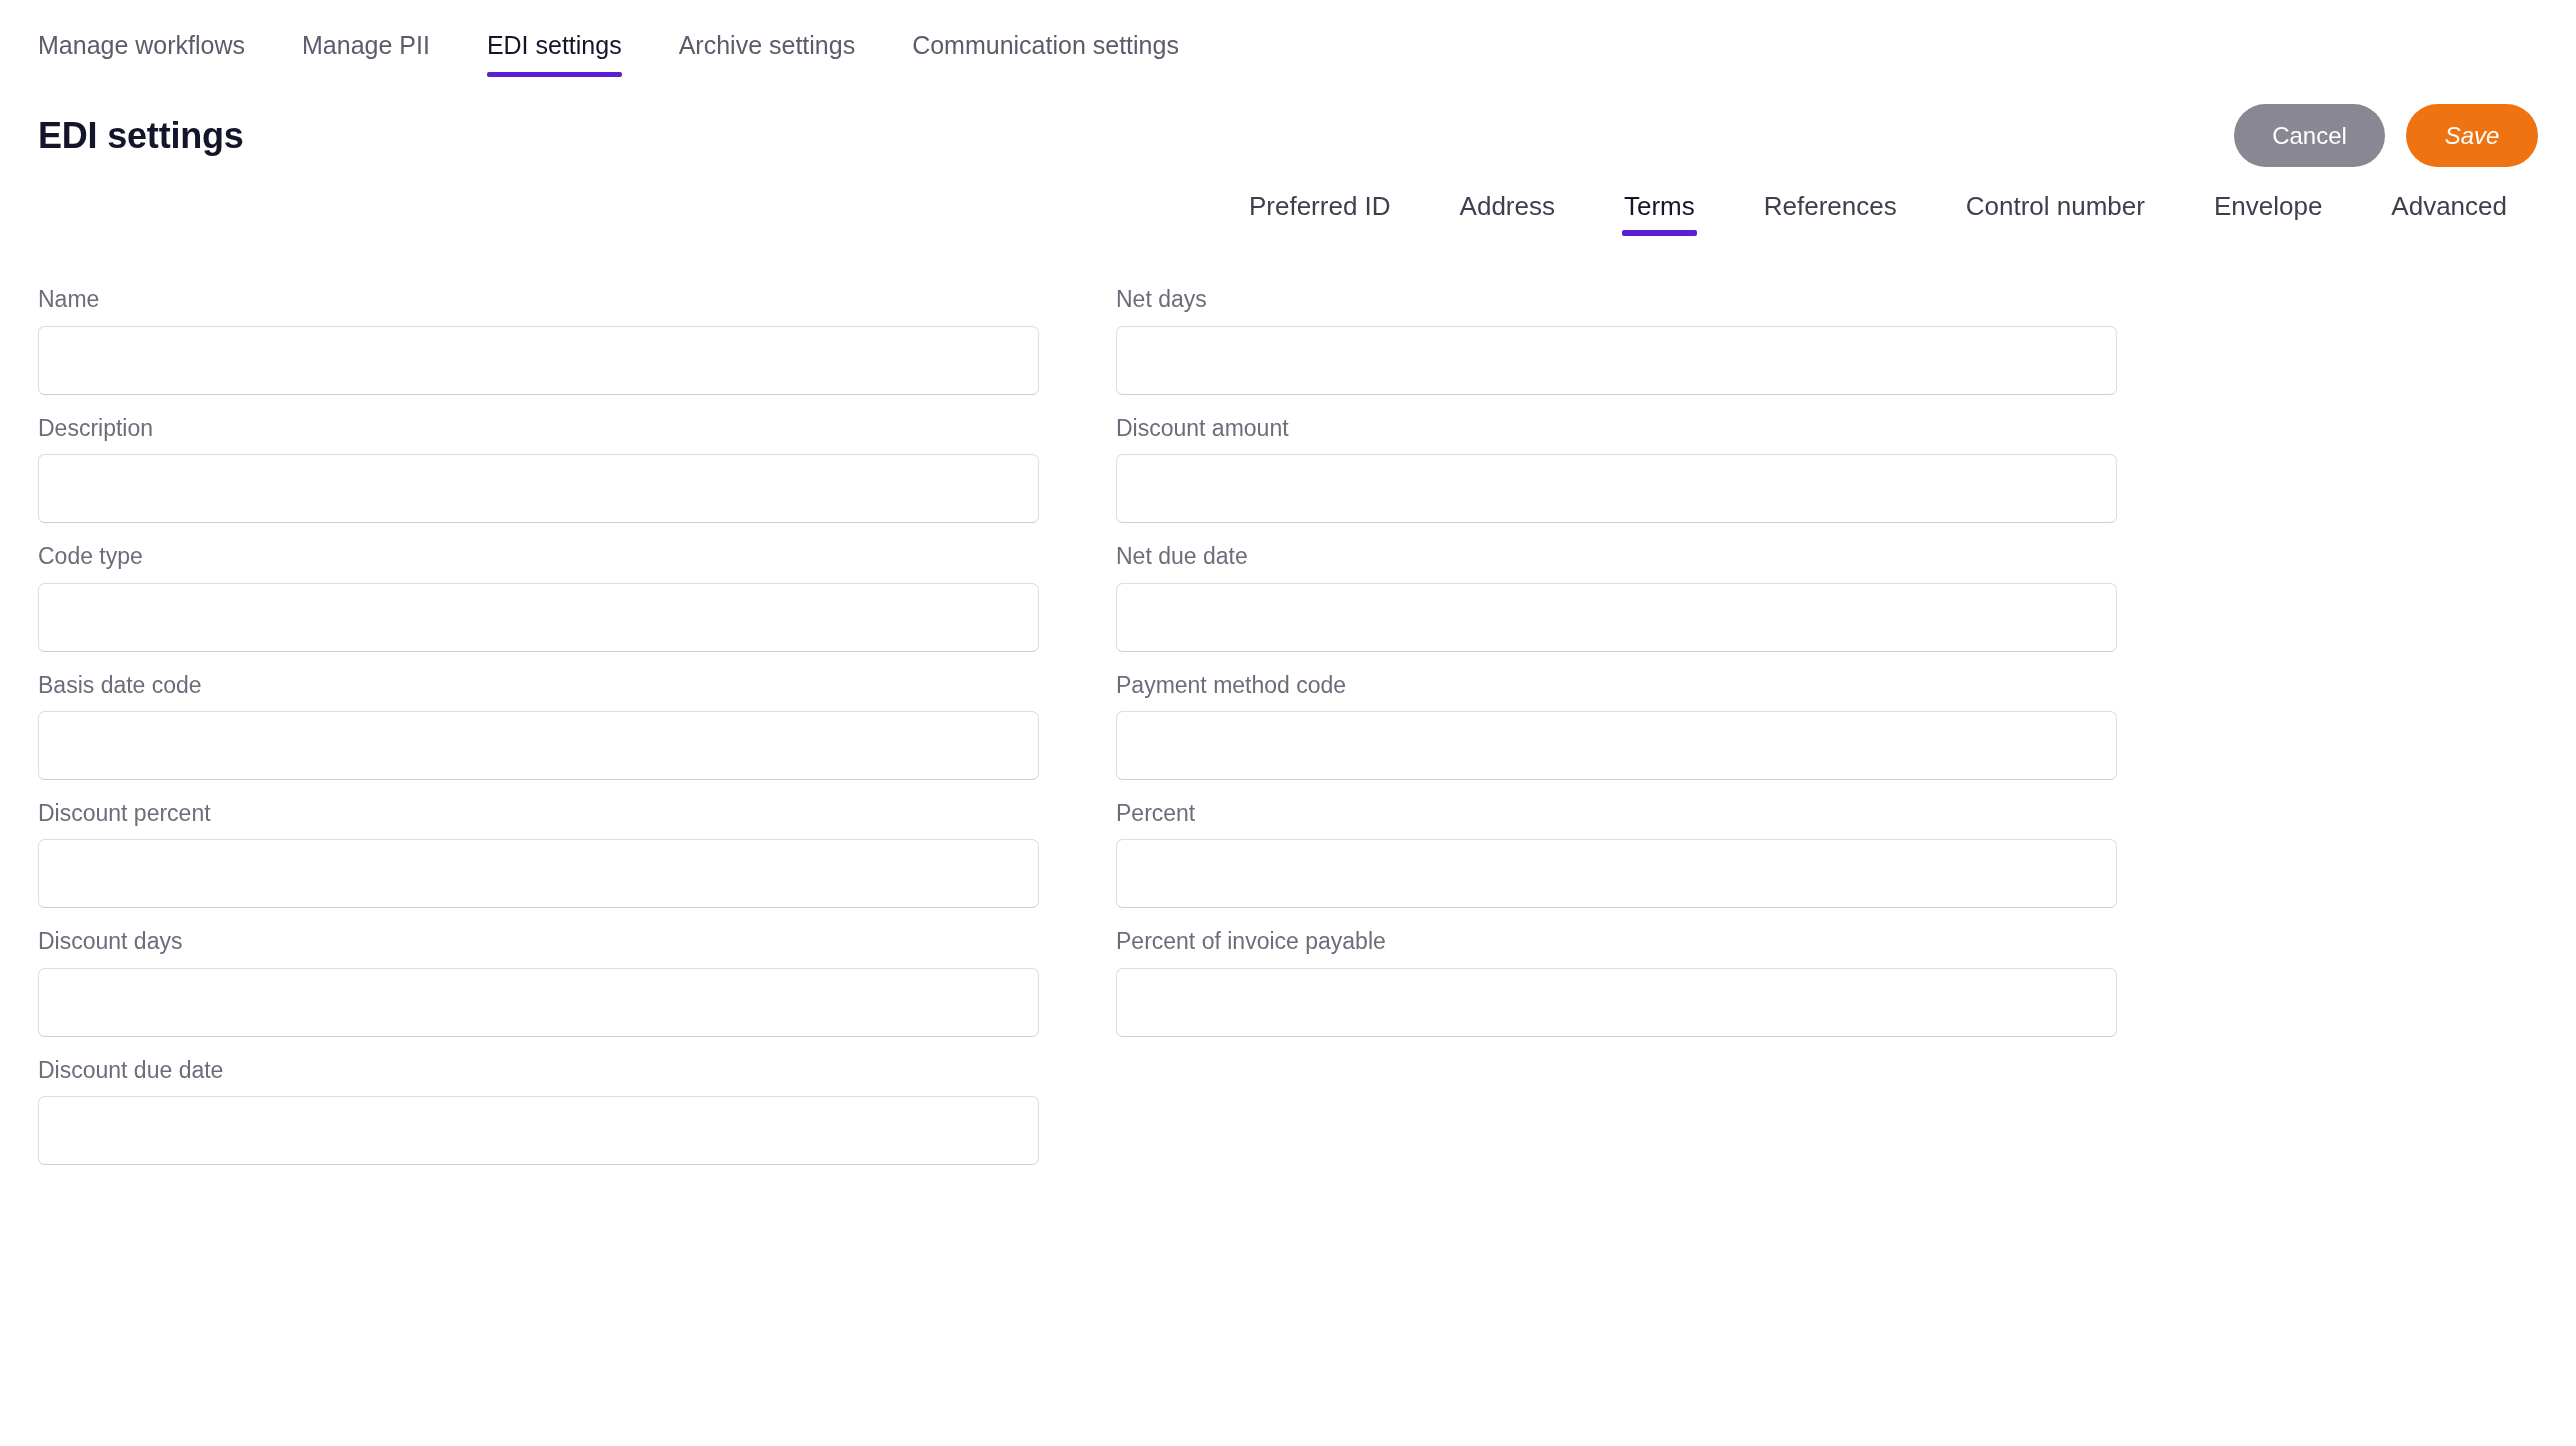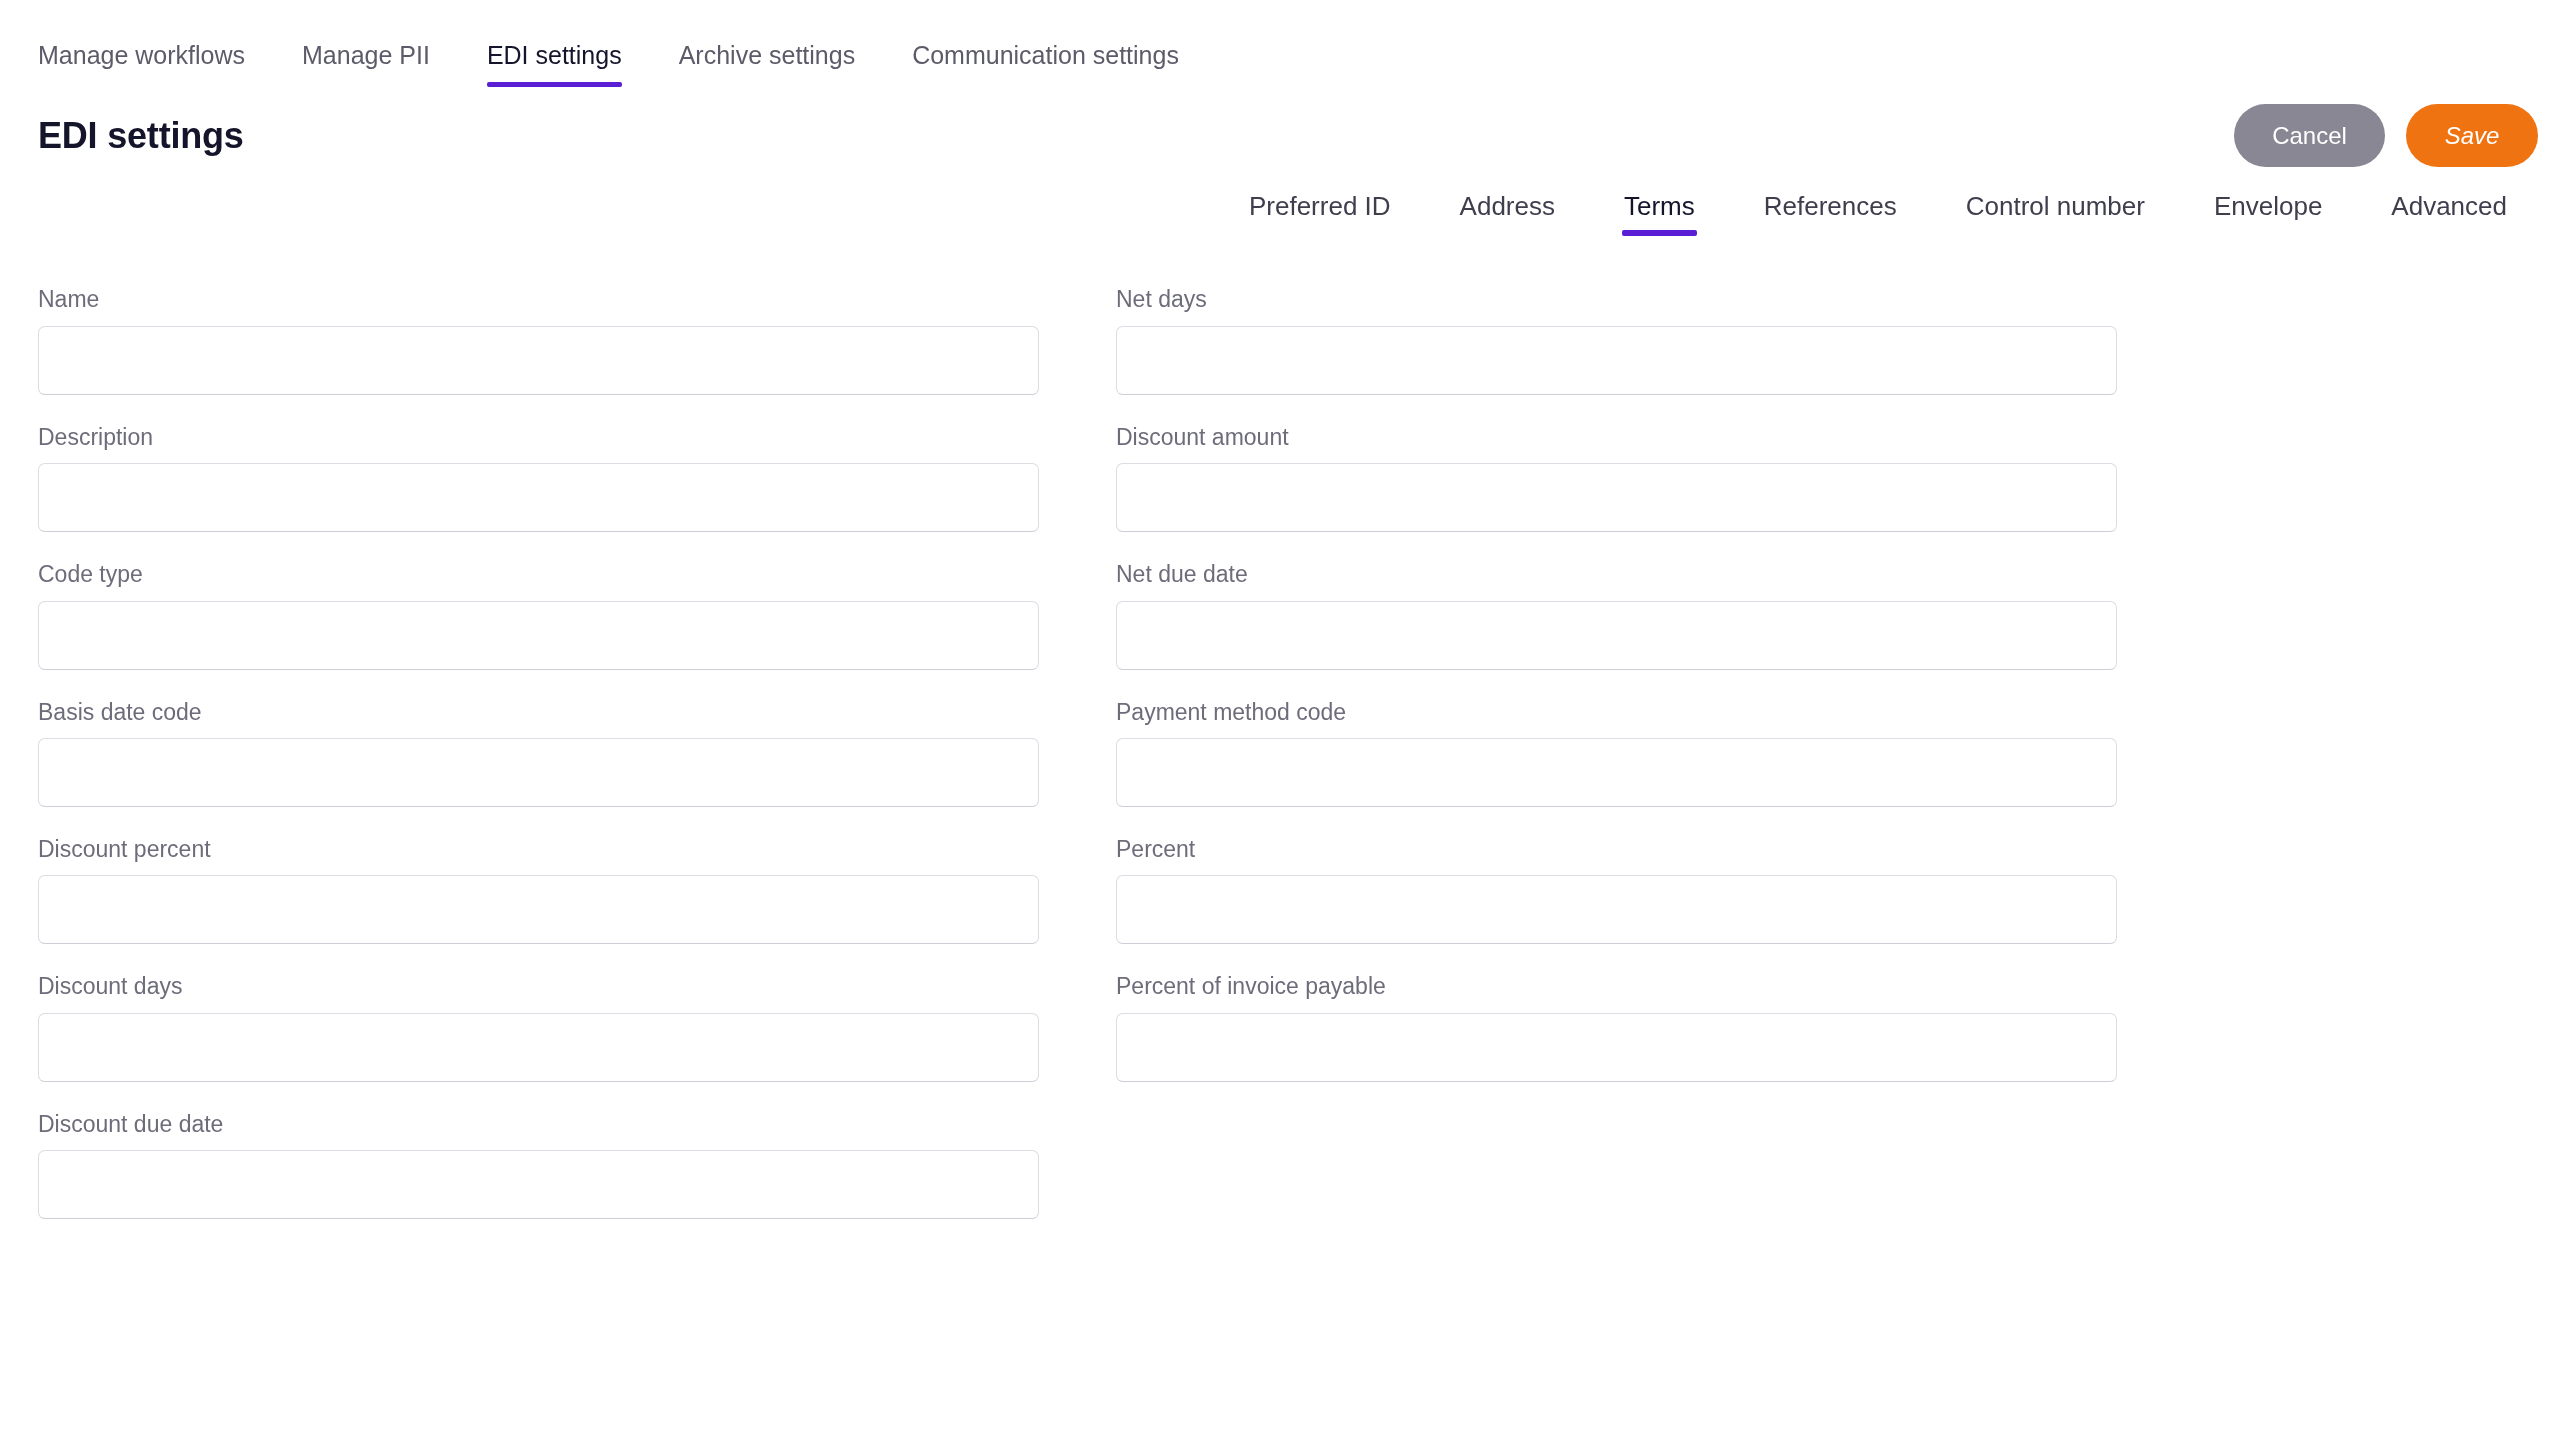--- a/index.html
+++ b/index.html
@@ -10,21 +10,21 @@
     background: #ffffff;
     font-family: "Liberation Sans", sans-serif;
     overflow: hidden;
   }
 
   
   .top-nav {
     display: flex;
     align-items: flex-start;
     gap: 0;
-    padding: 10px 0 0 38px;
+    padding: 0 0 0 38px;
     height: 84px;
   }
   .top-nav-item {
     position: relative;
     font-size: 25px;
     line-height: 1;
     color: #5c5b69;
     padding: 33px 0 19px 0;
     margin-right: 57px;
     white-space: nowrap;
@@ -126,21 +126,21 @@
     padding: 40px 38px 0 38px;
     display: flex;
     gap: 77px;
     align-items: flex-start;
   }
   .form-col {
     width: 1001px;
     flex: 0 0 1001px;
   }
   .field {
-    margin-bottom: 31px;
+    margin-bottom: 22px;
   }
   .field-label {
     display: block;
     font-size: 23px;
     color: #6d6c7a;
     line-height: 1;
     margin-bottom: 14.4px;
   }
   .field-input {
     display: block;

